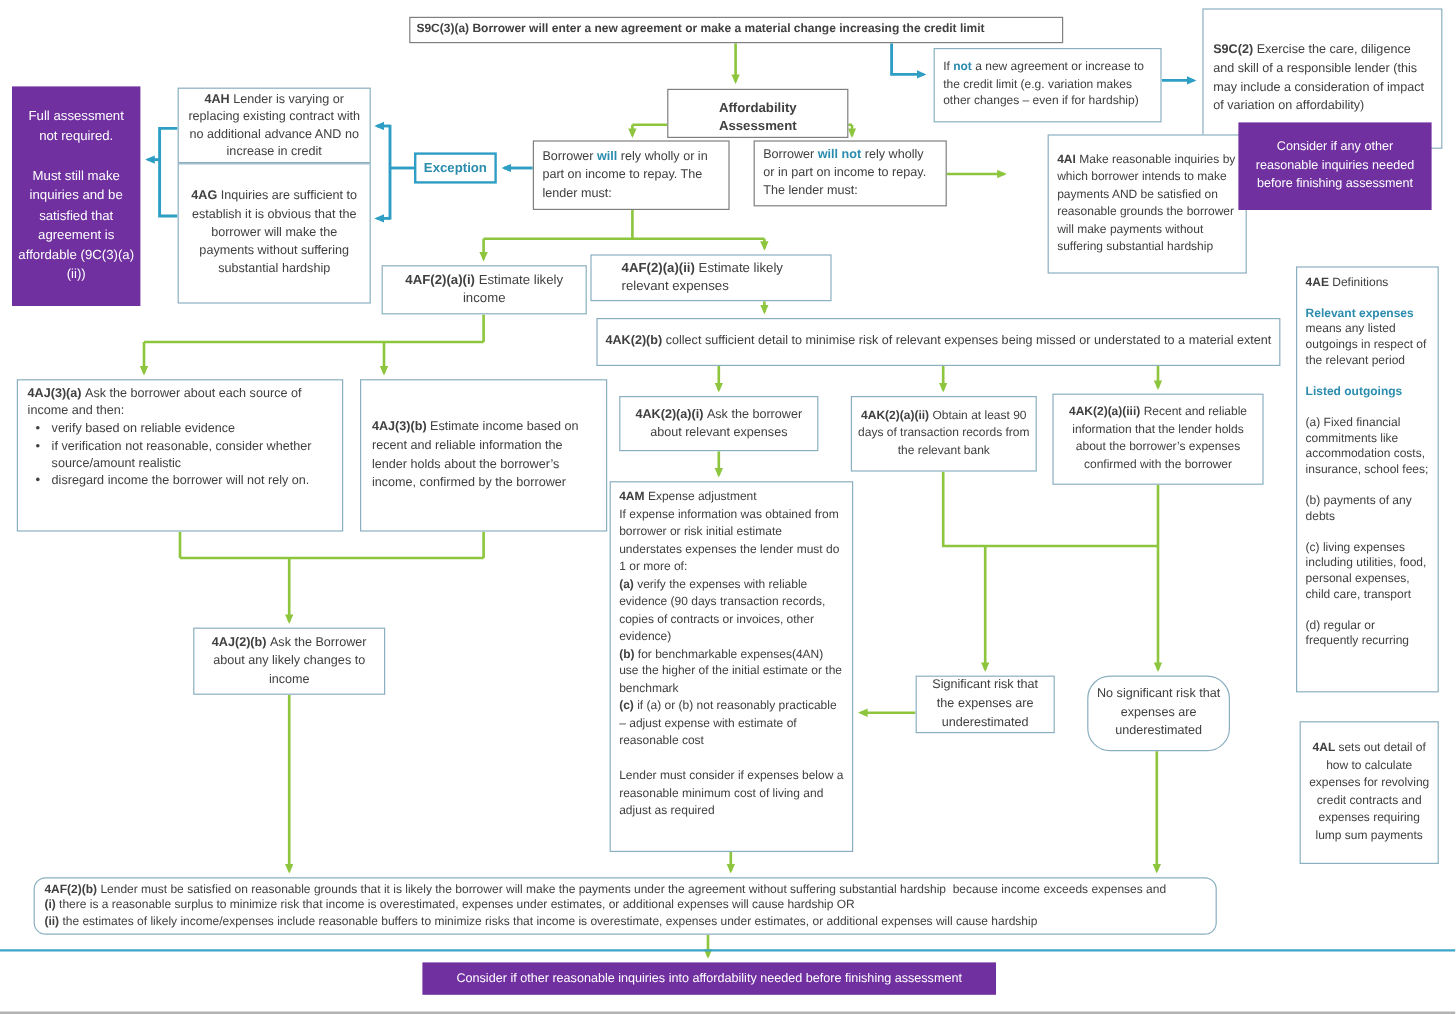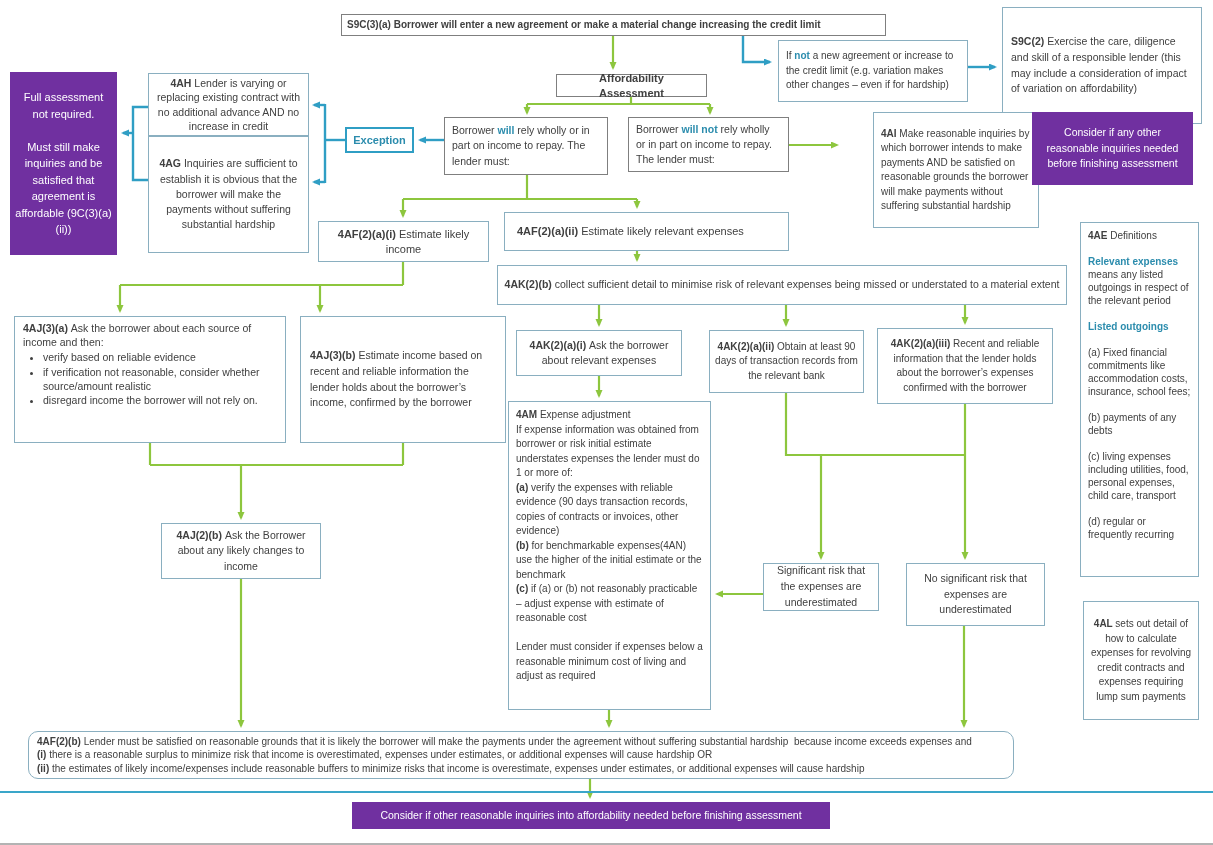--- a/index.html
+++ b/index.html
@@ -108,21 +108,21 @@
   </div>
 
   <div class="node l fs105 lh15" style="left:1002px;top:7px;width:200px;height:117px;padding:4px 8px;">
     <div class="txt"><span class="b">S9C(2) </span><span>Exercise the care, diligence and skill of a responsible lender (this may include a consideration of impact of variation on affordability)</span></div>
   </div>
 
   <div class="node l fs10 lh145" style="left:778px;top:40px;width:190px;height:62px;padding:3px 7px;">
     <div class="txt"><span>If </span><span class="b teal">not</span><span> a new agreement or increase to the credit limit (e.g. variation makes other changes – even if for hardship)</span></div>
   </div>
 
-  <div class="node c gray fs11" style="left:556px;top:74px;width:151px;height:23px;padding:1px 16px;">
+  <div class="node c gray fs11" style="left:556px;top:74px;width:151px;height:41px;padding:1px 16px;justify-content:flex-end;">
     <div class="txt"><span class="b">Affordability Assessment</span></div>
   </div>
 
   <div class="node c purple fs11 lh15" style="left:10px;top:72px;width:107px;height:183px;">
     <div class="txt"><span>Full assessment not required.
 
 Must still make inquiries and be satisfied that agreement is affordable (9C(3)(a)(ii))</span></div>
   </div>
 
   <div class="node c fs105" style="left:148px;top:73px;width:161px;height:63px;">
@@ -142,29 +142,29 @@
   </div>
 
   <div class="node l gray fs105 lh145" style="left:628px;top:117px;width:161px;height:55px;padding:3px 7px;">
     <div class="txt"><span>Borrower </span><span class="b teal">will not</span><span> rely wholly or in part on income to repay. The lender must:</span></div>
   </div>
 
   <div class="node l fs10 lh145" style="left:873px;top:112px;width:166px;height:116px;padding:4px 7px;">
     <div class="txt"><span class="b">4AI </span><span>Make reasonable inquiries by which borrower intends to make payments AND be satisfied on reasonable grounds the borrower will make payments without suffering substantial hardship</span></div>
   </div>
 
-  <div class="node c purple fs105 lh15" style="left:1032px;top:112px;width:161px;height:73px;">
+  <div class="node c purple fs105 lh15" style="left:1032px;top:102px;width:161px;height:73px;">
     <div class="txt"><span>Consider if any other reasonable inquiries needed before finishing assessment</span></div>
   </div>
 
   <div class="node c fs11" style="left:318px;top:221px;width:171px;height:41px;">
     <div class="txt"><span class="b">4AF(2)(a)(i) </span><span>Estimate likely income</span></div>
   </div>
 
-  <div class="node l fs11" style="left:504px;top:212px;width:285px;height:39px;padding:3px 12px;">
+  <div class="node l fs11" style="left:492px;top:212px;width:201px;height:39px;padding:3px 25px;">
     <div class="txt"><span class="b">4AF(2)(a)(ii) </span><span>Estimate likely relevant expenses</span></div>
   </div>
 
   <div class="node c fs105 lh145" style="left:497px;top:265px;width:570px;height:40px;">
     <div class="txt"><span class="b">4AK(2)(b) </span><span>collect sufficient detail to minimise risk of relevant expenses being missed or understated to a material extent</span></div>
   </div>
 
   <div class="node l top fs105 lh13" style="left:14px;top:316px;width:272px;height:127px;padding:5px 8px;">
     <div class="txt"><span class="b">4AJ(3)(a) </span><span>Ask the borrower about each source of income and then:</span></div>
     <ul class="bullets">
@@ -201,21 +201,21 @@
 </span><span class="b">(b) </span><span>for benchmarkable expenses(4AN) use the higher of the initial estimate or the benchmark
 </span><span class="b">(c) </span><span>if (a) or (b) not reasonably practicable – adjust expense with estimate of reasonable cost
 
 Lender must consider if expenses below a reasonable minimum cost of living and adjust as required</span></div>
   </div>
 
   <div class="node c fs105 lh15" style="left:763px;top:563px;width:116px;height:48px;">
     <div class="txt"><span>Significant risk that the expenses are underestimated</span></div>
   </div>
 
-  <div class="node c fs105 lh15" style="left:906px;top:563px;width:139px;height:63px;">
+  <div class="node c fs105 lh15" style="left:906px;top:563px;width:119px;height:63px;border-radius:19px;">
     <div class="txt"><span>No significant risk that expenses are underestimated</span></div>
   </div>
 
   <div class="node l top fs10 lh13" style="left:1080px;top:222px;width:119px;height:355px;padding:6px 7px;">
     <div class="txt"><span class="b">4AE </span><span>Definitions
 
 </span><span class="b teal">Relevant expenses</span><span>
 means any listed outgoings in respect of the relevant period
 
 </span><span class="b teal">Listed outgoings</span><span>

